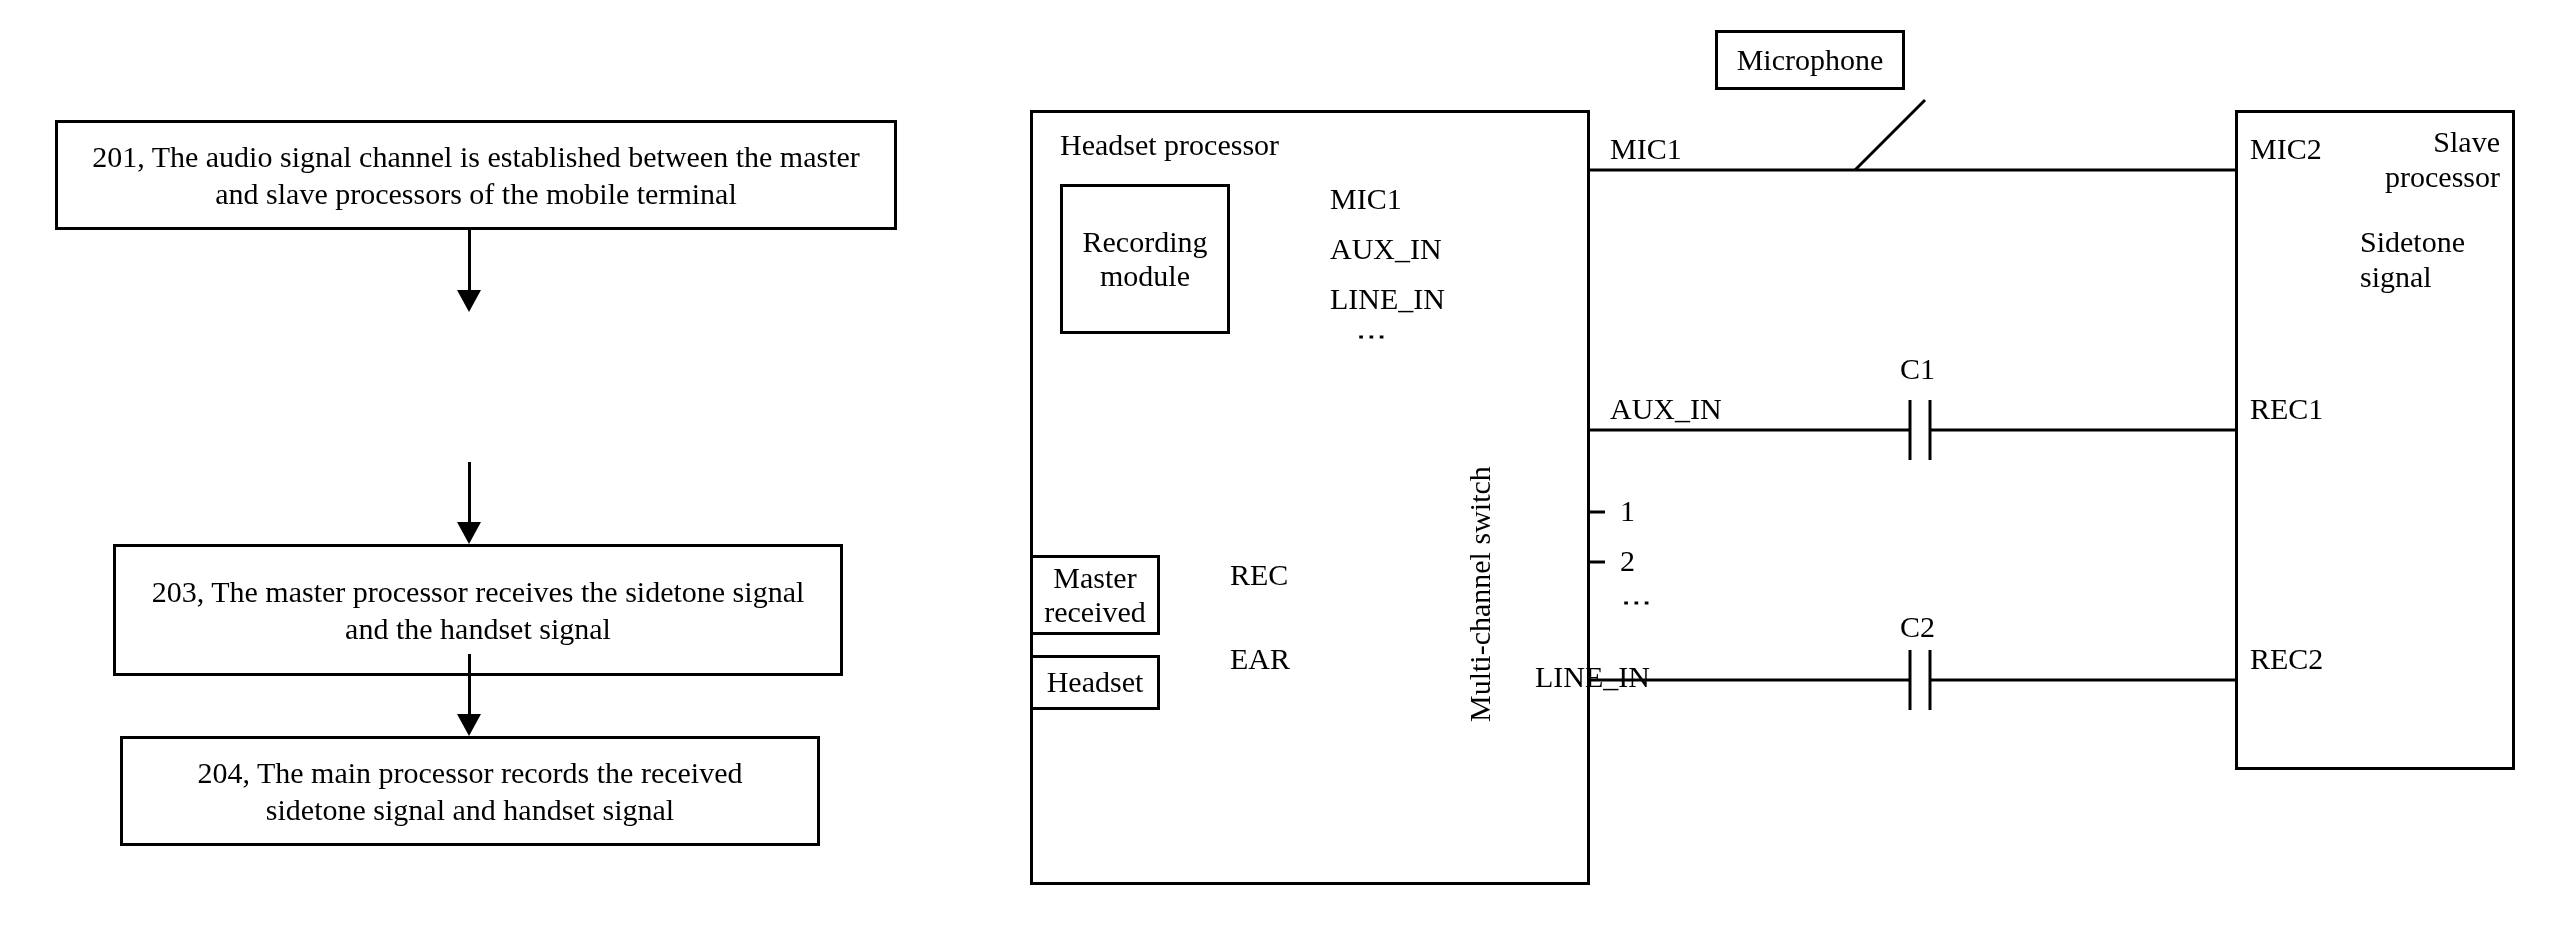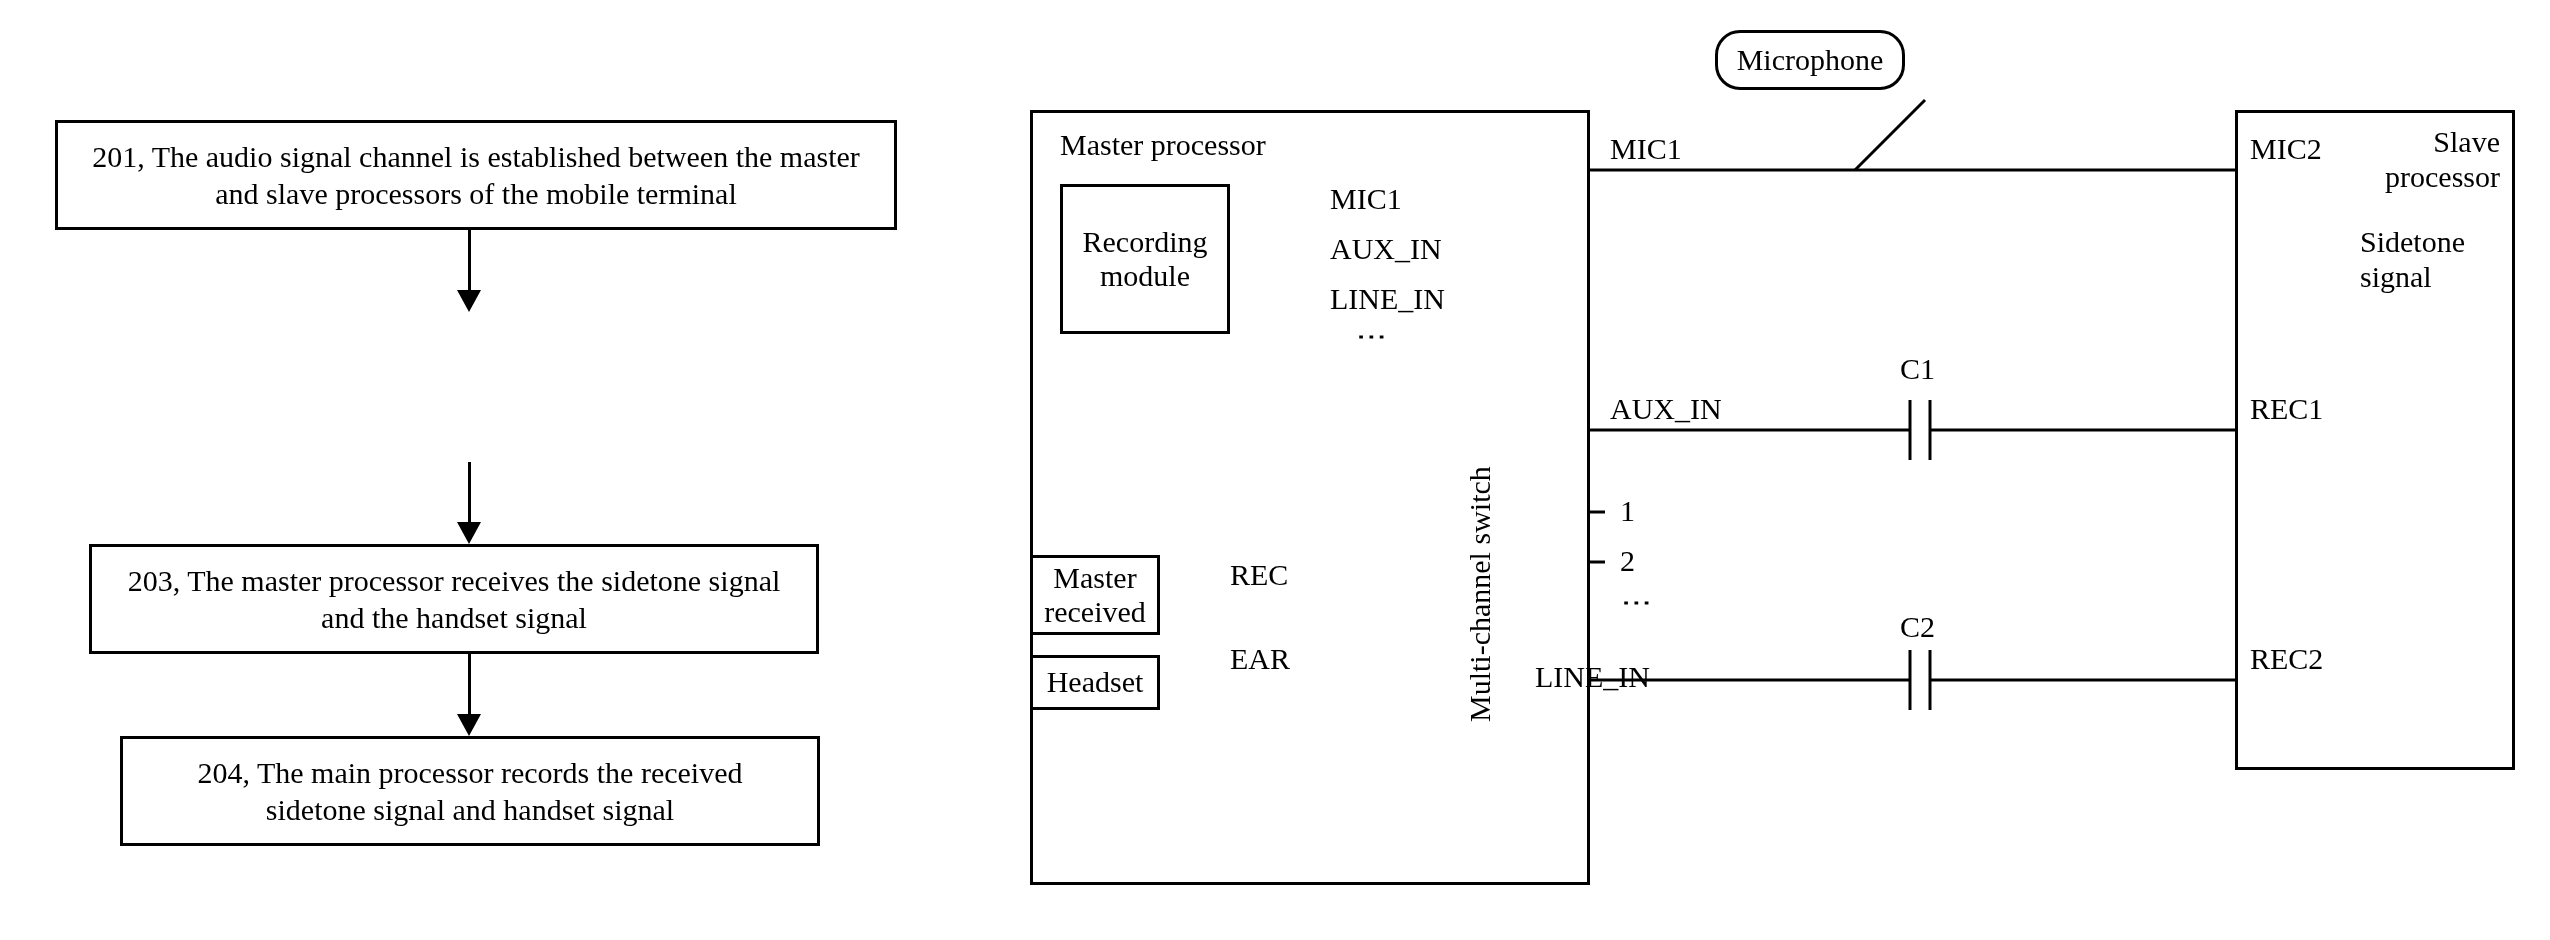--- a/index.html
+++ b/index.html
@@ -85,21 +85,21 @@
 <div class="container">
 
   <div class="left-panel">
     <div class="step" style="left:55px; top:120px; width:842px; height:110px;">201, The audio signal channel is established between the master and slave processors of the mobile terminal</div>
     <div class="arrow-v" style="top:230px; height:60px;"></div>
     <div class="arrow-head-down" style="top:290px;"></div>
 
     <div class="arrow-v" style="top:462px; height:60px;"></div>
     <div class="arrow-head-down" style="top:522px;"></div>
 
-    <div class="step" style="left:89px; top:544px; width:730px; height:110px;text-align:center;">203, The master processor receives the sidetone signal and the handset signal</div>
+    <div class="step" style="left:113px; top:544px; width:730px; height:132px;text-align:center;">203, The master processor receives the sidetone signal and the handset signal</div>
     <div class="arrow-v" style="top:654px; height:60px;"></div>
     <div class="arrow-head-down" style="top:714px;"></div>
 
     <div class="step" style="left:120px; top:736px; width:700px; height:110px;">204, The main processor records the received sidetone signal and handset signal</div>
   </div>
 
   <div class="right-panel">
 
     <svg class="overlay" viewBox="0 0 1580 940">
 
@@ -129,24 +129,24 @@
       <line x1="260" y1="250" x2="345" y2="250"></line>
       <line x1="260" y1="300" x2="345" y2="300"></line>
 
       <path d="M370 495 L550 465 L550 725 L370 695 Z"></path>
 
       <path class="dashed" d="M1360 175 L1360 425"></path>
 
       <path d="M1350 415 L1360 433 L1370 415" class="dashed"></path>
     </svg>
 
-    <div class="box" style="left:745px; top:30px; width:190px; height:60px;border-radius:25px;">Microphone</div>
+    <div class="box" style="left:745px; top:30px; width:190px; height:60px;">Microphone</div>
 
     <div class="bigbox" style="left:60px; top:110px; width:560px; height:775px;"></div>
-    <div class="lbl" style="left:90px; top:128px;">Master processor</div>
+    <div class="lbl" style="left:90px; top:128px;">Headset processor</div>
 
     <div class="bigbox" style="left:1265px; top:110px; width:280px; height:660px;"></div>
     <div class="lbl" style="left:1405px; top:125px; text-align:right; width:125px; white-space:normal; line-height:1.15;">Slave processor</div>
 
     <div class="box" style="left:90px; top:184px; width:170px; height:150px; white-space:normal;">Recording module</div>
     <div class="lbl" style="left:360px; top:182px;">MIC1</div>
     <div class="lbl" style="left:360px; top:232px;">AUX_IN</div>
     <div class="lbl" style="left:360px; top:282px;">LINE_IN</div>
     <div class="lbl vdots" style="left:385px; top:322px; writing-mode:vertical-rl;">⋮</div>
 

